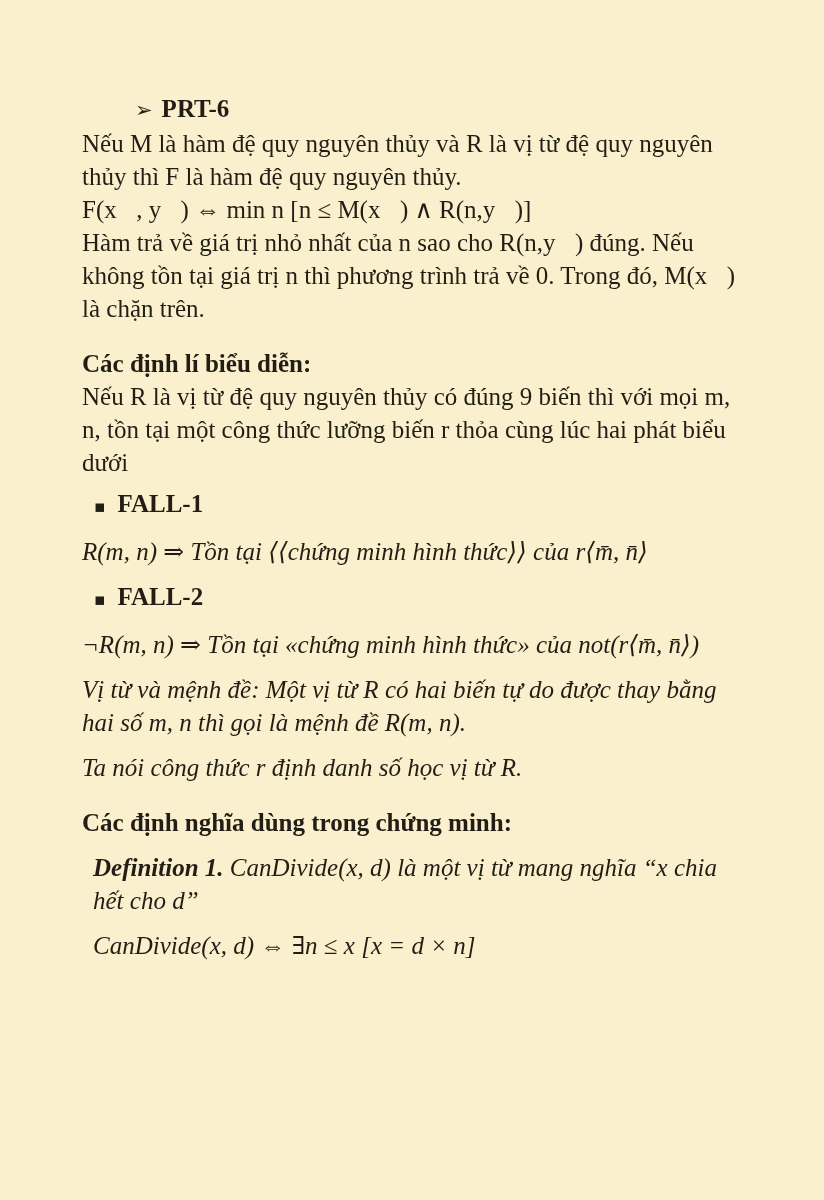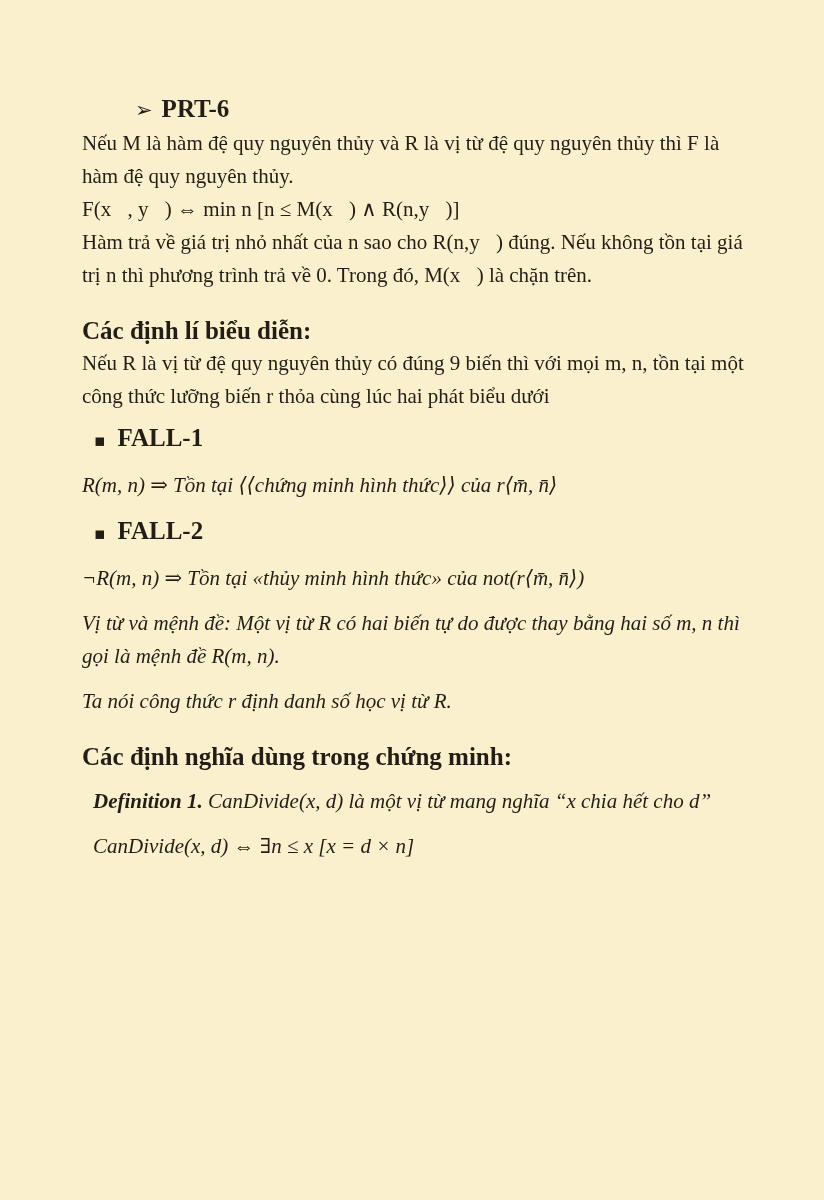--- a/index.html
+++ b/index.html
@@ -11,21 +11,21 @@
     font-family: "Liberation Serif", "DejaVu Serif", serif;
     overflow: hidden;
   }
   .page {
     box-sizing: border-box;
     width: 824px;
     height: 1200px;
     padding: 92px 72px 0 82px;
   }
   .para {
-    font-size: 21px;
+    font-size: 25px;
     line-height: 33px;
     margin: 0;
     max-width: 672px;
   }
   .para.flow   { margin: 0; }
   .para.spaced { margin: 12px 0; font-style: italic; }
   .para.ind    { padding-left: 11px; }
   .pointer-heading {
     font-size: 25px;
     line-height: 33px;
@@ -79,20 +79,20 @@
       <p class="para flow">Nếu R là vị từ đệ quy nguyên thủy có đúng 9 biến thì với mọi m, n, tồn tại một công thức lưỡng biến r thỏa cùng lúc hai phát biểu dưới</p>
       <div class="bullet-item">
         <span class="marker">▪</span>
         <span>FALL-1</span>
       </div>
       <p class="para spaced">R(m, n) ⇒ Tồn tại ⟨⟨chứng minh hình thức⟩⟩ của r⟨m̄, n̄⟩</p>
       <div class="bullet-item">
         <span class="marker">▪</span>
         <span>FALL-2</span>
       </div>
-      <p class="para spaced">¬R(m, n) ⇒ Tồn tại «thủy minh hình thức» của not(r⟨m̄, n̄⟩)</p>
+      <p class="para spaced">¬R(m, n) ⇒ Tồn tại «chứng minh hình thức» của not(r⟨m̄, n̄⟩)</p>
       <p class="para spaced">Vị từ và mệnh đề: Một vị từ R có hai biến tự do được thay bằng hai số m, n thì gọi là mệnh đề R(m, n).</p>
       <p class="para spaced">Ta nói công thức r định danh số học vị từ R.</p>
       <h2 class="underline-heading">Các định nghĩa dùng trong chứng minh:</h2>
       <p class="para spaced ind"><span class="run-bold">Definition 1.</span><span> CanDivide(x, d) là một vị từ mang nghĩa “x chia hết cho d”</span></p>
       <p class="para spaced ind">CanDivide(x, d) ⇔ ∃n ≤ x [x = d × n]</p>
     </div>
 </div>
 
 </body></html>

